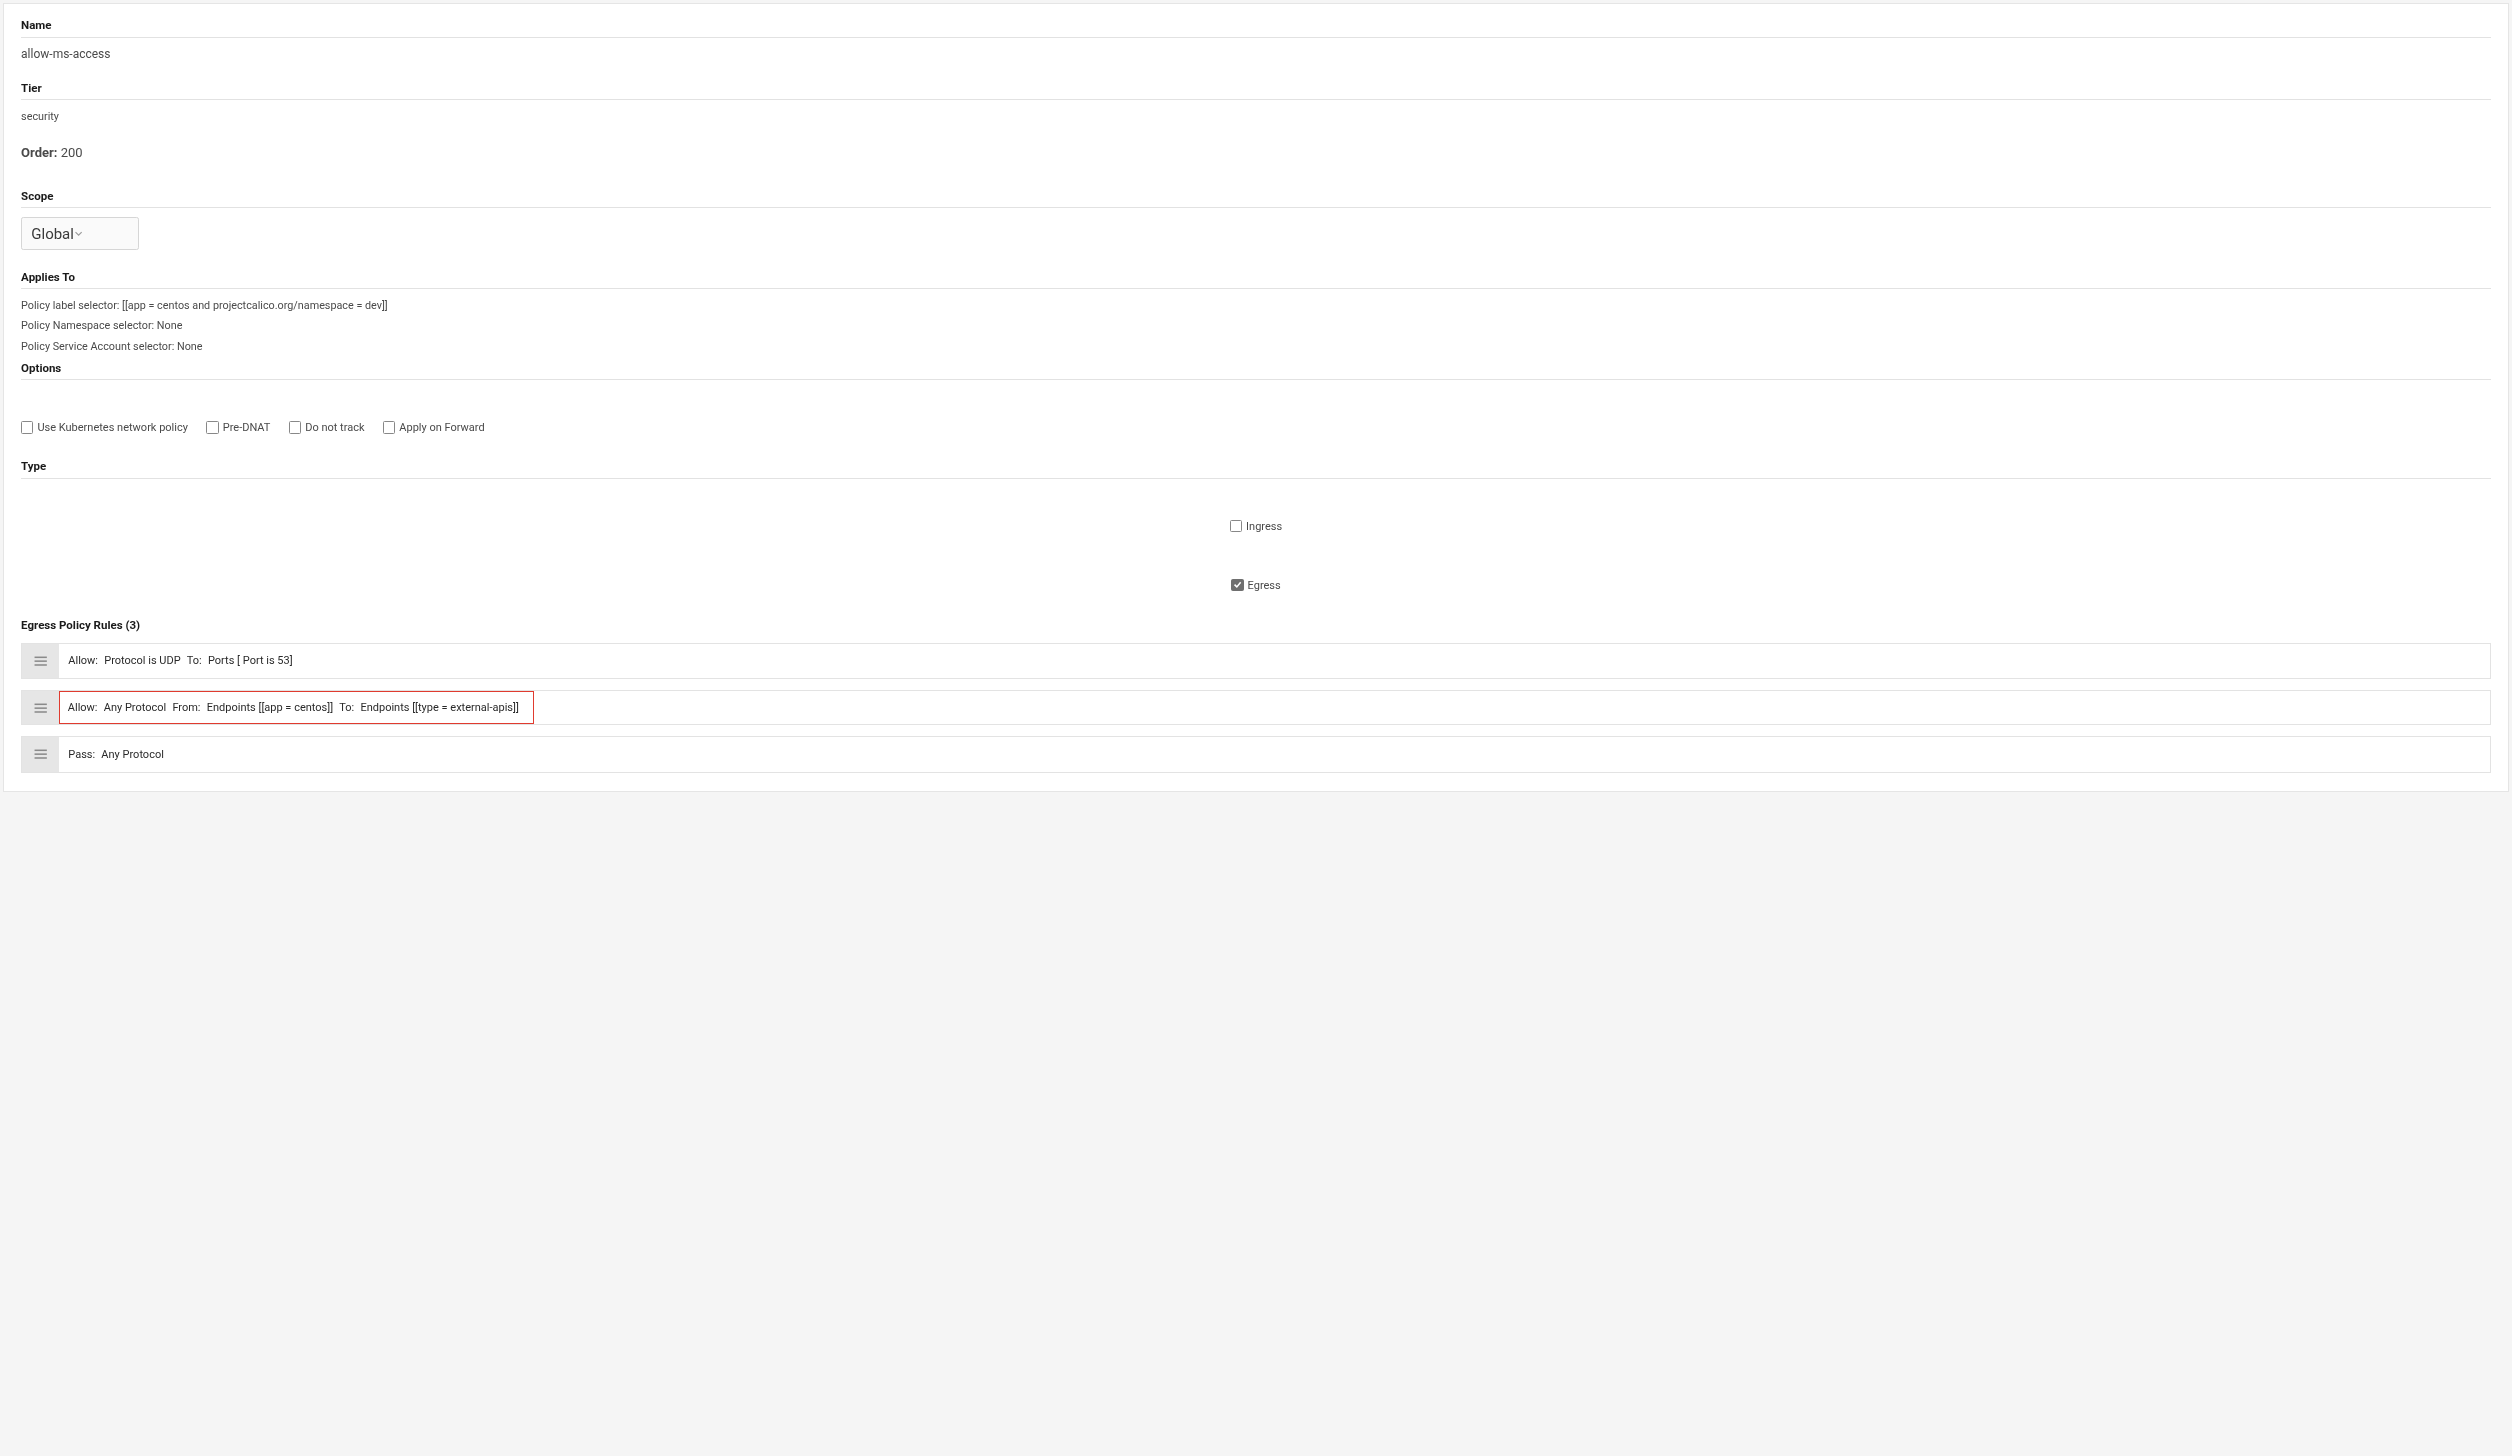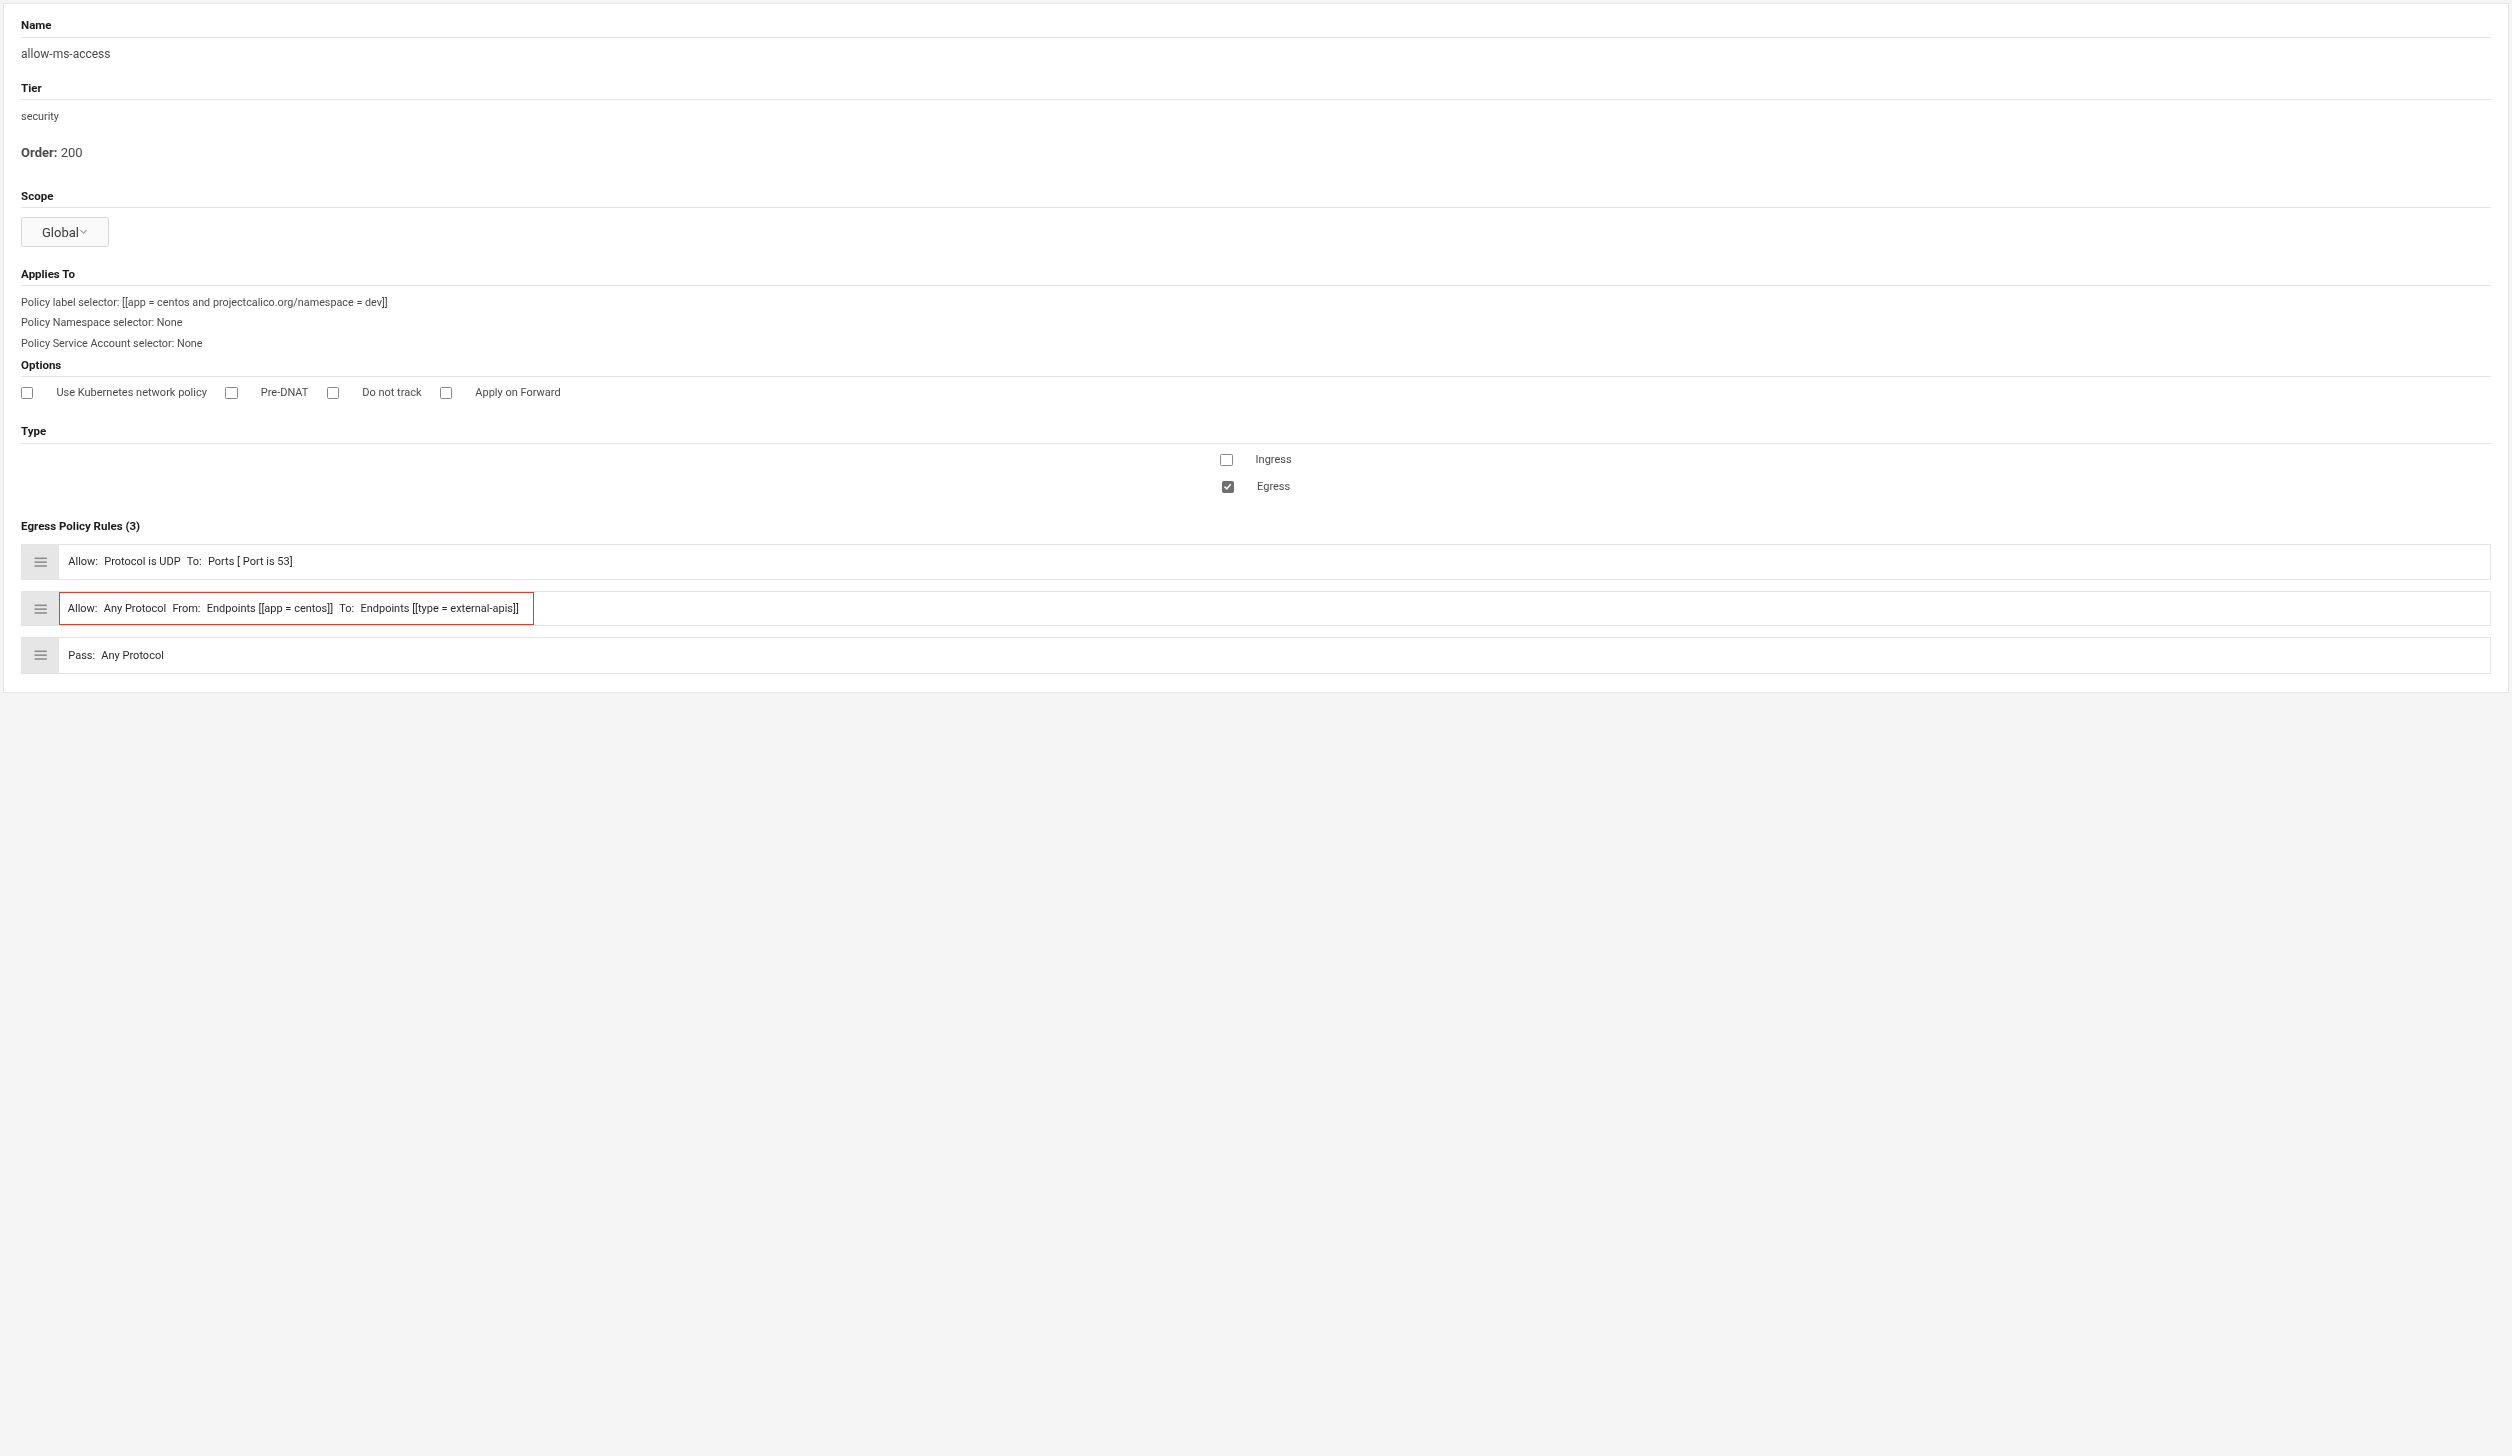--- a/index.html
+++ b/index.html
@@ -35,52 +35,53 @@
   }
   .order-line {
     font-size: 13px;
     color: #4a4a4a;
     margin-top: 22px;
   }
   .order-label { font-weight: 700; }
   .select-box {
     display: inline-flex;
     align-items: center;
-    justify-content: center;
+    justify-content: flex-start;
     border: 0.8px solid #d6d6d6;
     background: #fafafa;
     padding: 6.2px 9.2px;
-    width: 88px;
+    width: 118px;
     border-radius: 2.3px;
-    font-size: 13px;
+    font-size: 15px;
     color: #3a3a3a;
     cursor: pointer;
     margin-bottom: 20px;
   }
   .select-box .chev { color: #9a9a9a; }
   .applies-line {
     font-size: 10.8px;
     color: #4a4a4a;
     margin-bottom: 7.7px;
   }
   .applies-block { margin-bottom: 3px; }
   .options-row {
     display: flex;
     gap: 18.5px;
     align-items: center;
     margin-bottom: 24.6px;
     margin-top: 3.1px;
   }
   .checkbox-item {
     display: inline-flex;
-    align-items: flex-end;
-    gap: 23px;
+    align-items: flex-start;
+    gap: 4px;
     font-size: 11px;
     color: #4a4a4a;
     cursor: pointer;
+    margin-top: 32px;
   }
   .checkbox-box {
     width: 12.3px;
     height: 12.3px;
     border: 1.2px solid #888;
     border-radius: 1.5px;
     display: inline-flex;
     align-items: center;
     justify-content: center;
     background: #fff;

